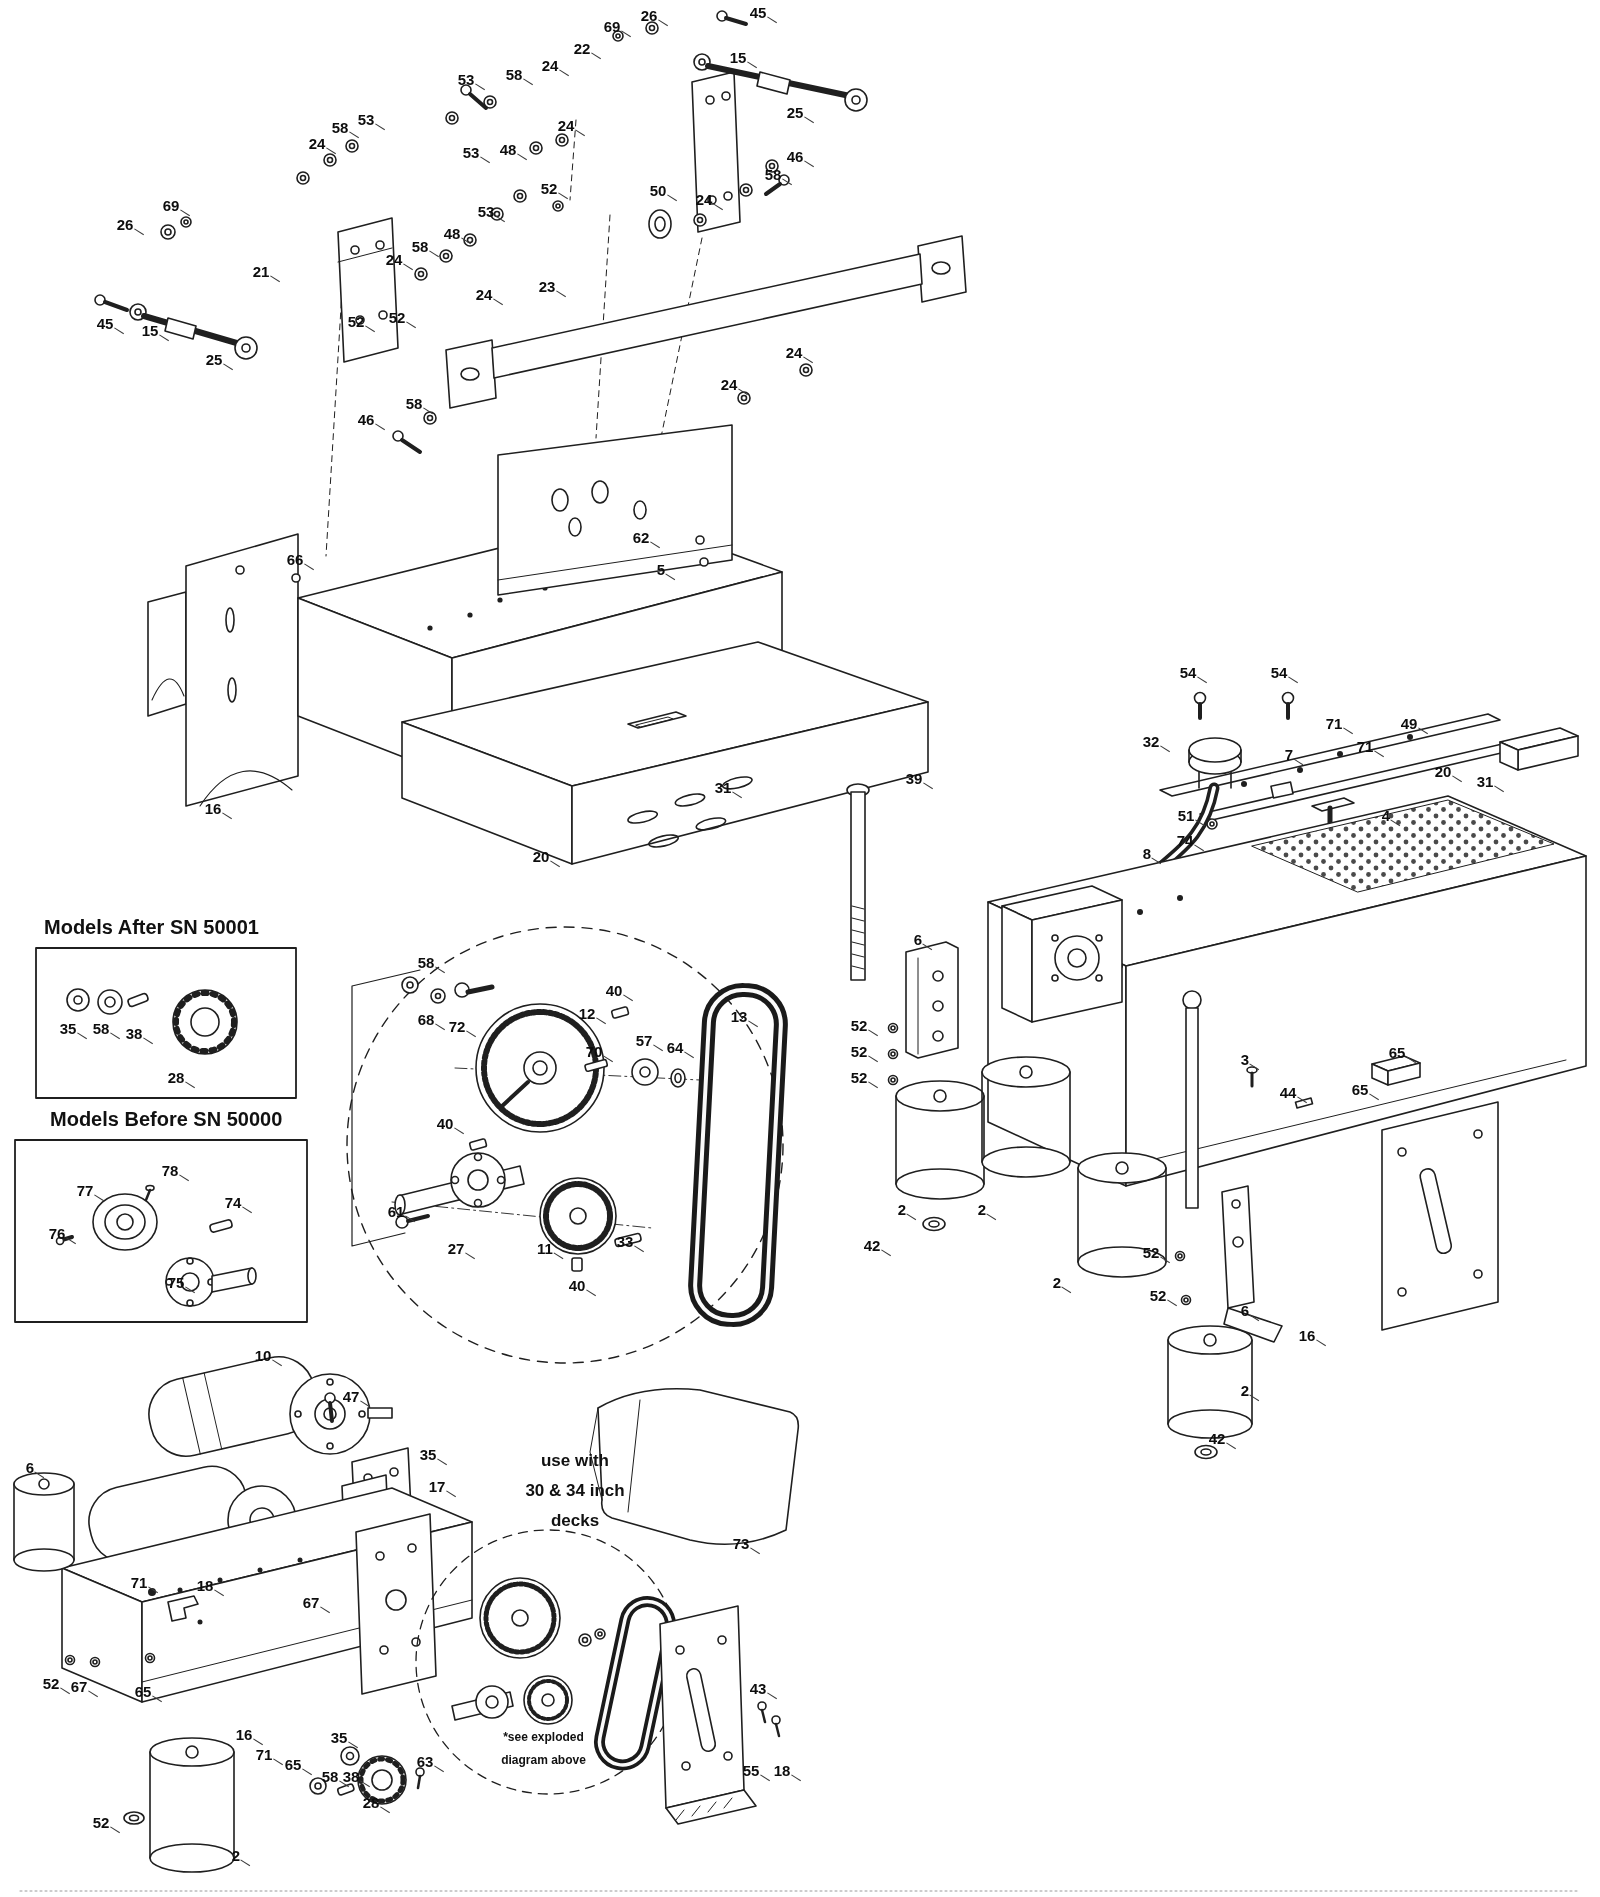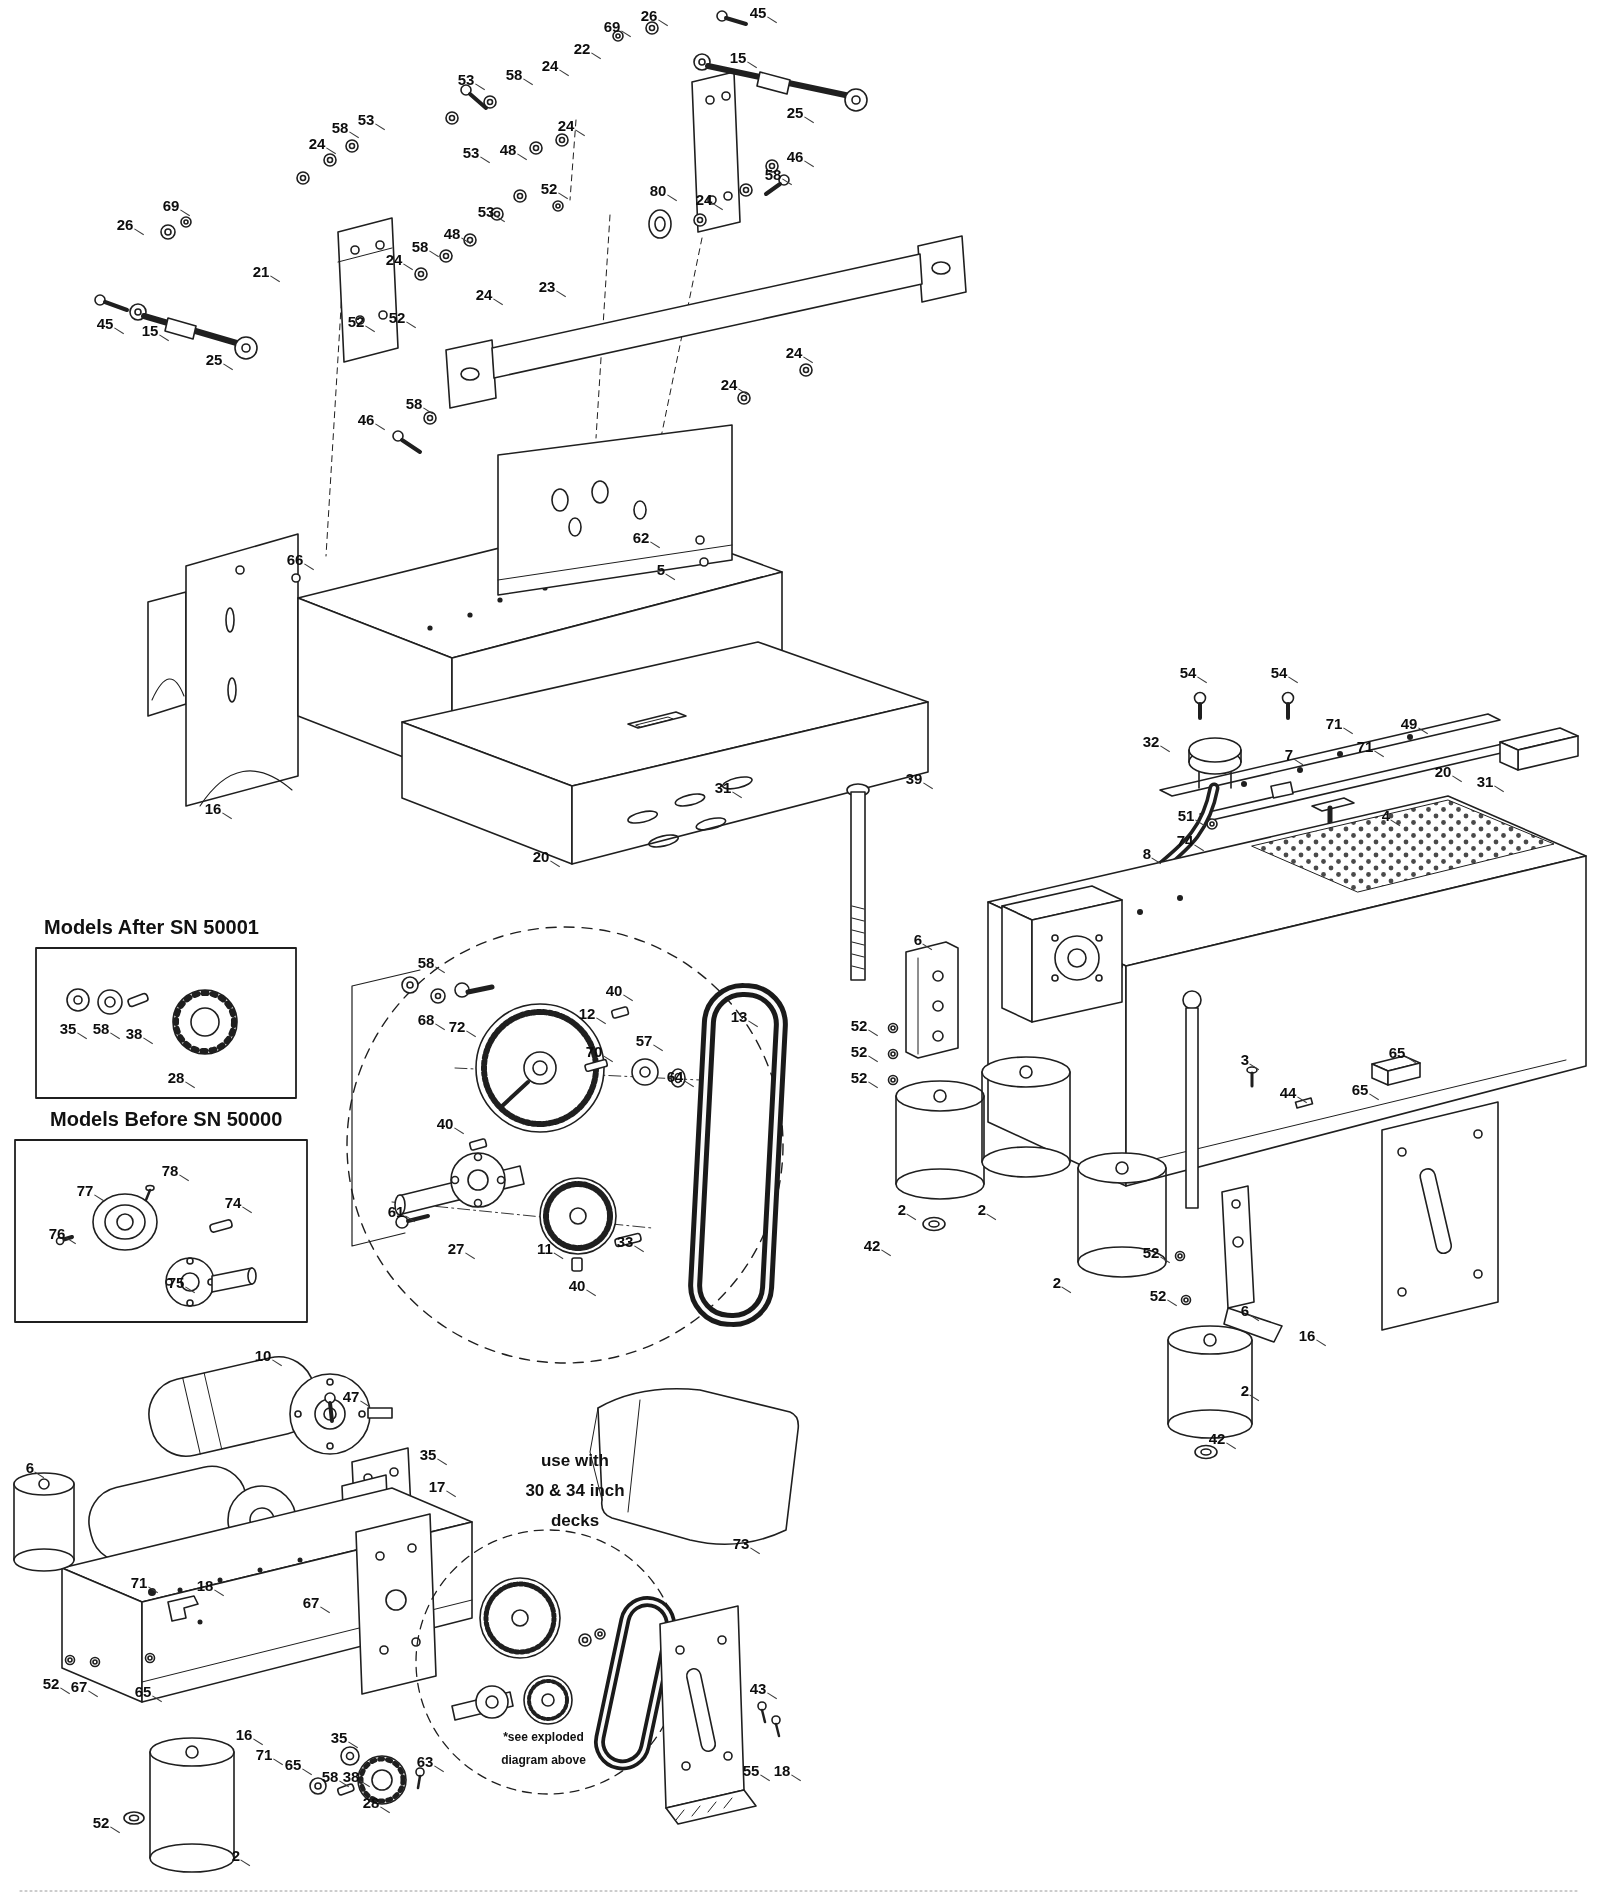--- a/index.html
+++ b/index.html
@@ -545,21 +545,21 @@
       <div class="co" style="left: 795px; top: 112px;">25</div>
       <div class="co" style="left: 366px; top: 119px;">53</div>
       <div class="co" style="left: 340px; top: 127px;">58</div>
       <div class="co" style="left: 317px; top: 143px;">24</div>
       <div class="co" style="left: 566px; top: 125px;">24</div>
       <div class="co" style="left: 508px; top: 149px;">48</div>
       <div class="co" style="left: 471px; top: 152px;">53</div>
       <div class="co" style="left: 795px; top: 156px;">46</div>
       <div class="co" style="left: 773px; top: 174px;">58</div>
       <div class="co" style="left: 549px; top: 188px;">52</div>
-      <div class="co" style="left: 658px; top: 190px;">80</div>
+      <div class="co" style="left: 658px; top: 190px;">50</div>
       <div class="co" style="left: 704px; top: 199px;">24</div>
       <div class="co" style="left: 171px; top: 205px;">69</div>
       <div class="co" style="left: 125px; top: 224px;">26</div>
       <div class="co" style="left: 486px; top: 211px;">53</div>
       <div class="co" style="left: 452px; top: 233px;">48</div>
       <div class="co" style="left: 420px; top: 246px;">58</div>
       <div class="co" style="left: 394px; top: 259px;">24</div>
       <div class="co" style="left: 261px; top: 271px;">21</div>
       <div class="co" style="left: 547px; top: 286px;">23</div>
       <div class="co" style="left: 484px; top: 294px;">24</div>
@@ -611,21 +611,21 @@
       <div class="co" style="left: 1245px; top: 1390px;">2</div>
       <div class="co" style="left: 1217px; top: 1438px;">42</div>
       <div class="co" style="left: 426px; top: 962px;">58</div>
       <div class="co" style="left: 426px; top: 1019px;">68</div>
       <div class="co" style="left: 457px; top: 1026px;">72</div>
       <div class="co" style="left: 614px; top: 990px;">40</div>
       <div class="co" style="left: 587px; top: 1013px;">12</div>
       <div class="co" style="left: 739px; top: 1016px;">13</div>
       <div class="co" style="left: 594px; top: 1051px;">70</div>
       <div class="co" style="left: 644px; top: 1040px;">57</div>
-      <div class="co" style="left: 675px; top: 1047px; margin-top: 29px;">64</div>
+      <div class="co" style="left: 675px; top: 1047px;">64</div>
       <div class="co" style="left: 445px; top: 1123px;">40</div>
       <div class="co" style="left: 396px; top: 1211px;">61</div>
       <div class="co" style="left: 456px; top: 1248px;">27</div>
       <div class="co" style="left: 545px; top: 1248px;">11</div>
       <div class="co" style="left: 625px; top: 1241px;">33</div>
       <div class="co" style="left: 577px; top: 1285px;">40</div>
       <div class="co" style="left: 68px; top: 1028px;">35</div>
       <div class="co" style="left: 101px; top: 1028px;">58</div>
       <div class="co" style="left: 134px; top: 1033px;">38</div>
       <div class="co" style="left: 176px; top: 1077px;">28</div>

